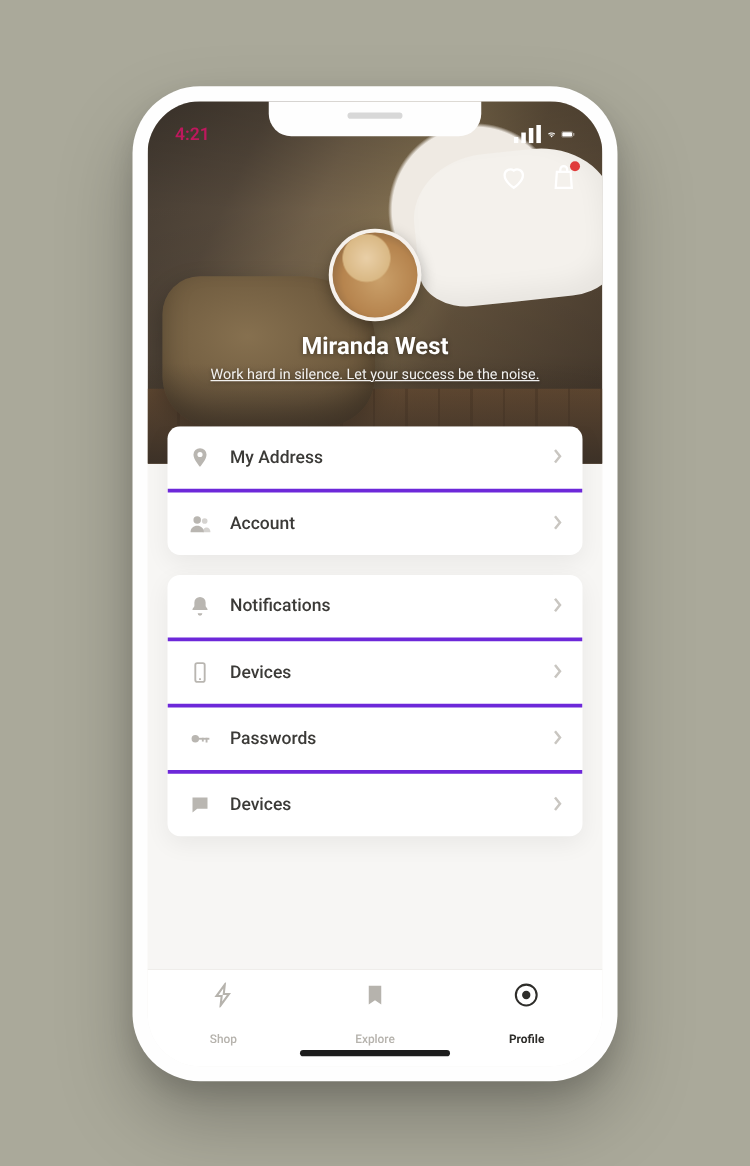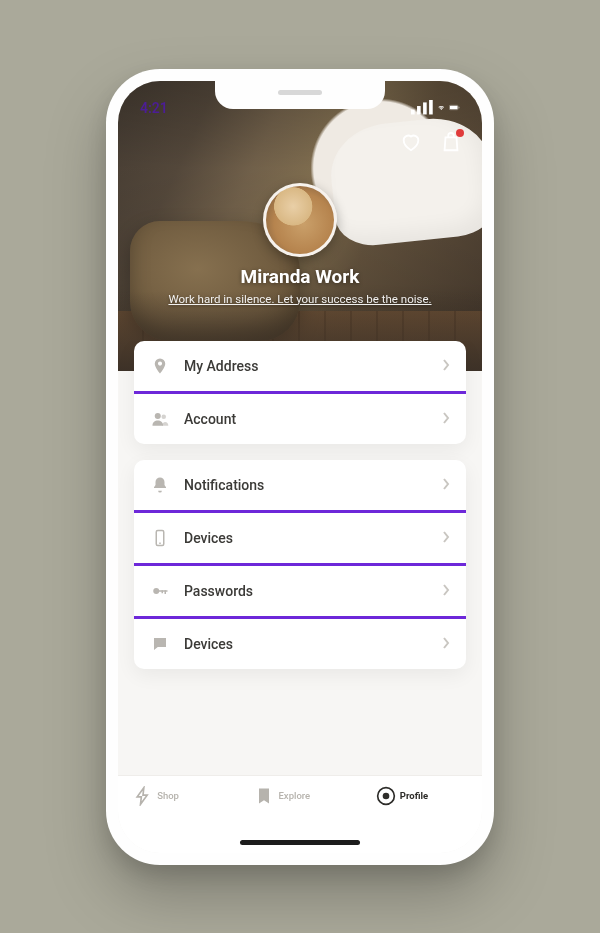--- a/index.html
+++ b/index.html
@@ -84,21 +84,21 @@
   .bag {
     position:absolute; left:12px; bottom:30px; width:170px; height:120px;
     background: radial-gradient(ellipse at 40% 40%, #86704f 0%, #6e5a3e 60%, #4f3f2a 100%);
     border-radius: 30px 60px 40px 40px / 30px 50px 40px 40px;
     box-shadow: inset 0 -12px 20px rgba(0,0,0,0.25), 0 8px 20px rgba(0,0,0,0.3);
   }
   .sbar {
     position: absolute; top: 10px; left: 0; right: 0; height: 34px;
     display: flex; align-items: center; justify-content: space-between;
     padding: 0 22px;
-    color: #4c1d95;
+    color: #be185d;
     font-size: 14px; font-weight: 600;
     z-index: 40;
   }
   .sbar .right { display:flex; align-items:center; gap:5px; }
   .topicons {
     position: absolute; top: 50px; right: 20px;
     display: flex; gap: 18px; align-items: center;
     z-index: 40;
   }
   .topicons svg { width: 22px; height: 22px; }
@@ -157,21 +157,21 @@
   .row .chev svg { width: 8px; height: 12px; }
 
   .tabbar {
     height: 78px; background: #fff;
     border-top: 1px solid #efedea;
     display: flex; justify-content: space-around; align-items: flex-start;
     padding-top: 10px;
     flex-shrink: 0;
     position: relative;
   }
-  .tab { display:flex; flex-direction:row; align-items:center; gap:4px; width: 25%; }
+  .tab { display:flex; flex-direction:column; align-items:center; gap:20px; width: 25%; }
   .tab svg { width: 20px; height: 20px; }
   .tab .tlabel { font-size: 9.5px; color: #b6b3ad; font-weight: 500; }
   .tab.active .tlabel { color: #2e2d2a; font-weight: 700; }
   .home-ind {
     position: absolute; bottom: 8px; left: 50%; transform: translateX(-50%);
     width: 120px; height: 4.5px; background: #1c1c1c; border-radius: 3px;
   }
 </style>
 </head>
 <body>
@@ -216,21 +216,21 @@
         <span class="bag-icon">
           <svg viewBox="0 0 24 24" fill="none" stroke="#fff" stroke-width="2">
               <path d="M6 7h12l1 14H5L6 7z"></path>
               <path d="M9 7V5a3 3 0 0 1 6 0v2"></path>
             </svg>
           <span class="badge"></span>
         </span>
       </div>
 
       <div class="avatar"></div>
-      <div class="pname">Miranda Work</div>
+      <div class="pname">Miranda West</div>
       <div class="pbio">Work hard in silence. Let your success be the noise.</div>
     </div>
 
     <div class="content">
 
       <div class="card">
         <div class="row">
           <span class="icon">
             <svg viewBox="0 0 24 24" fill="currentColor">
                 <path d="M12 2a7 7 0 0 0-7 7c0 5 7 13 7 13s7-8 7-13a7 7 0 0 0-7-7zm0 9.5A2.5 2.5 0 1 1 12 6a2.5 2.5 0 0 1 0 5.5z"></path>

